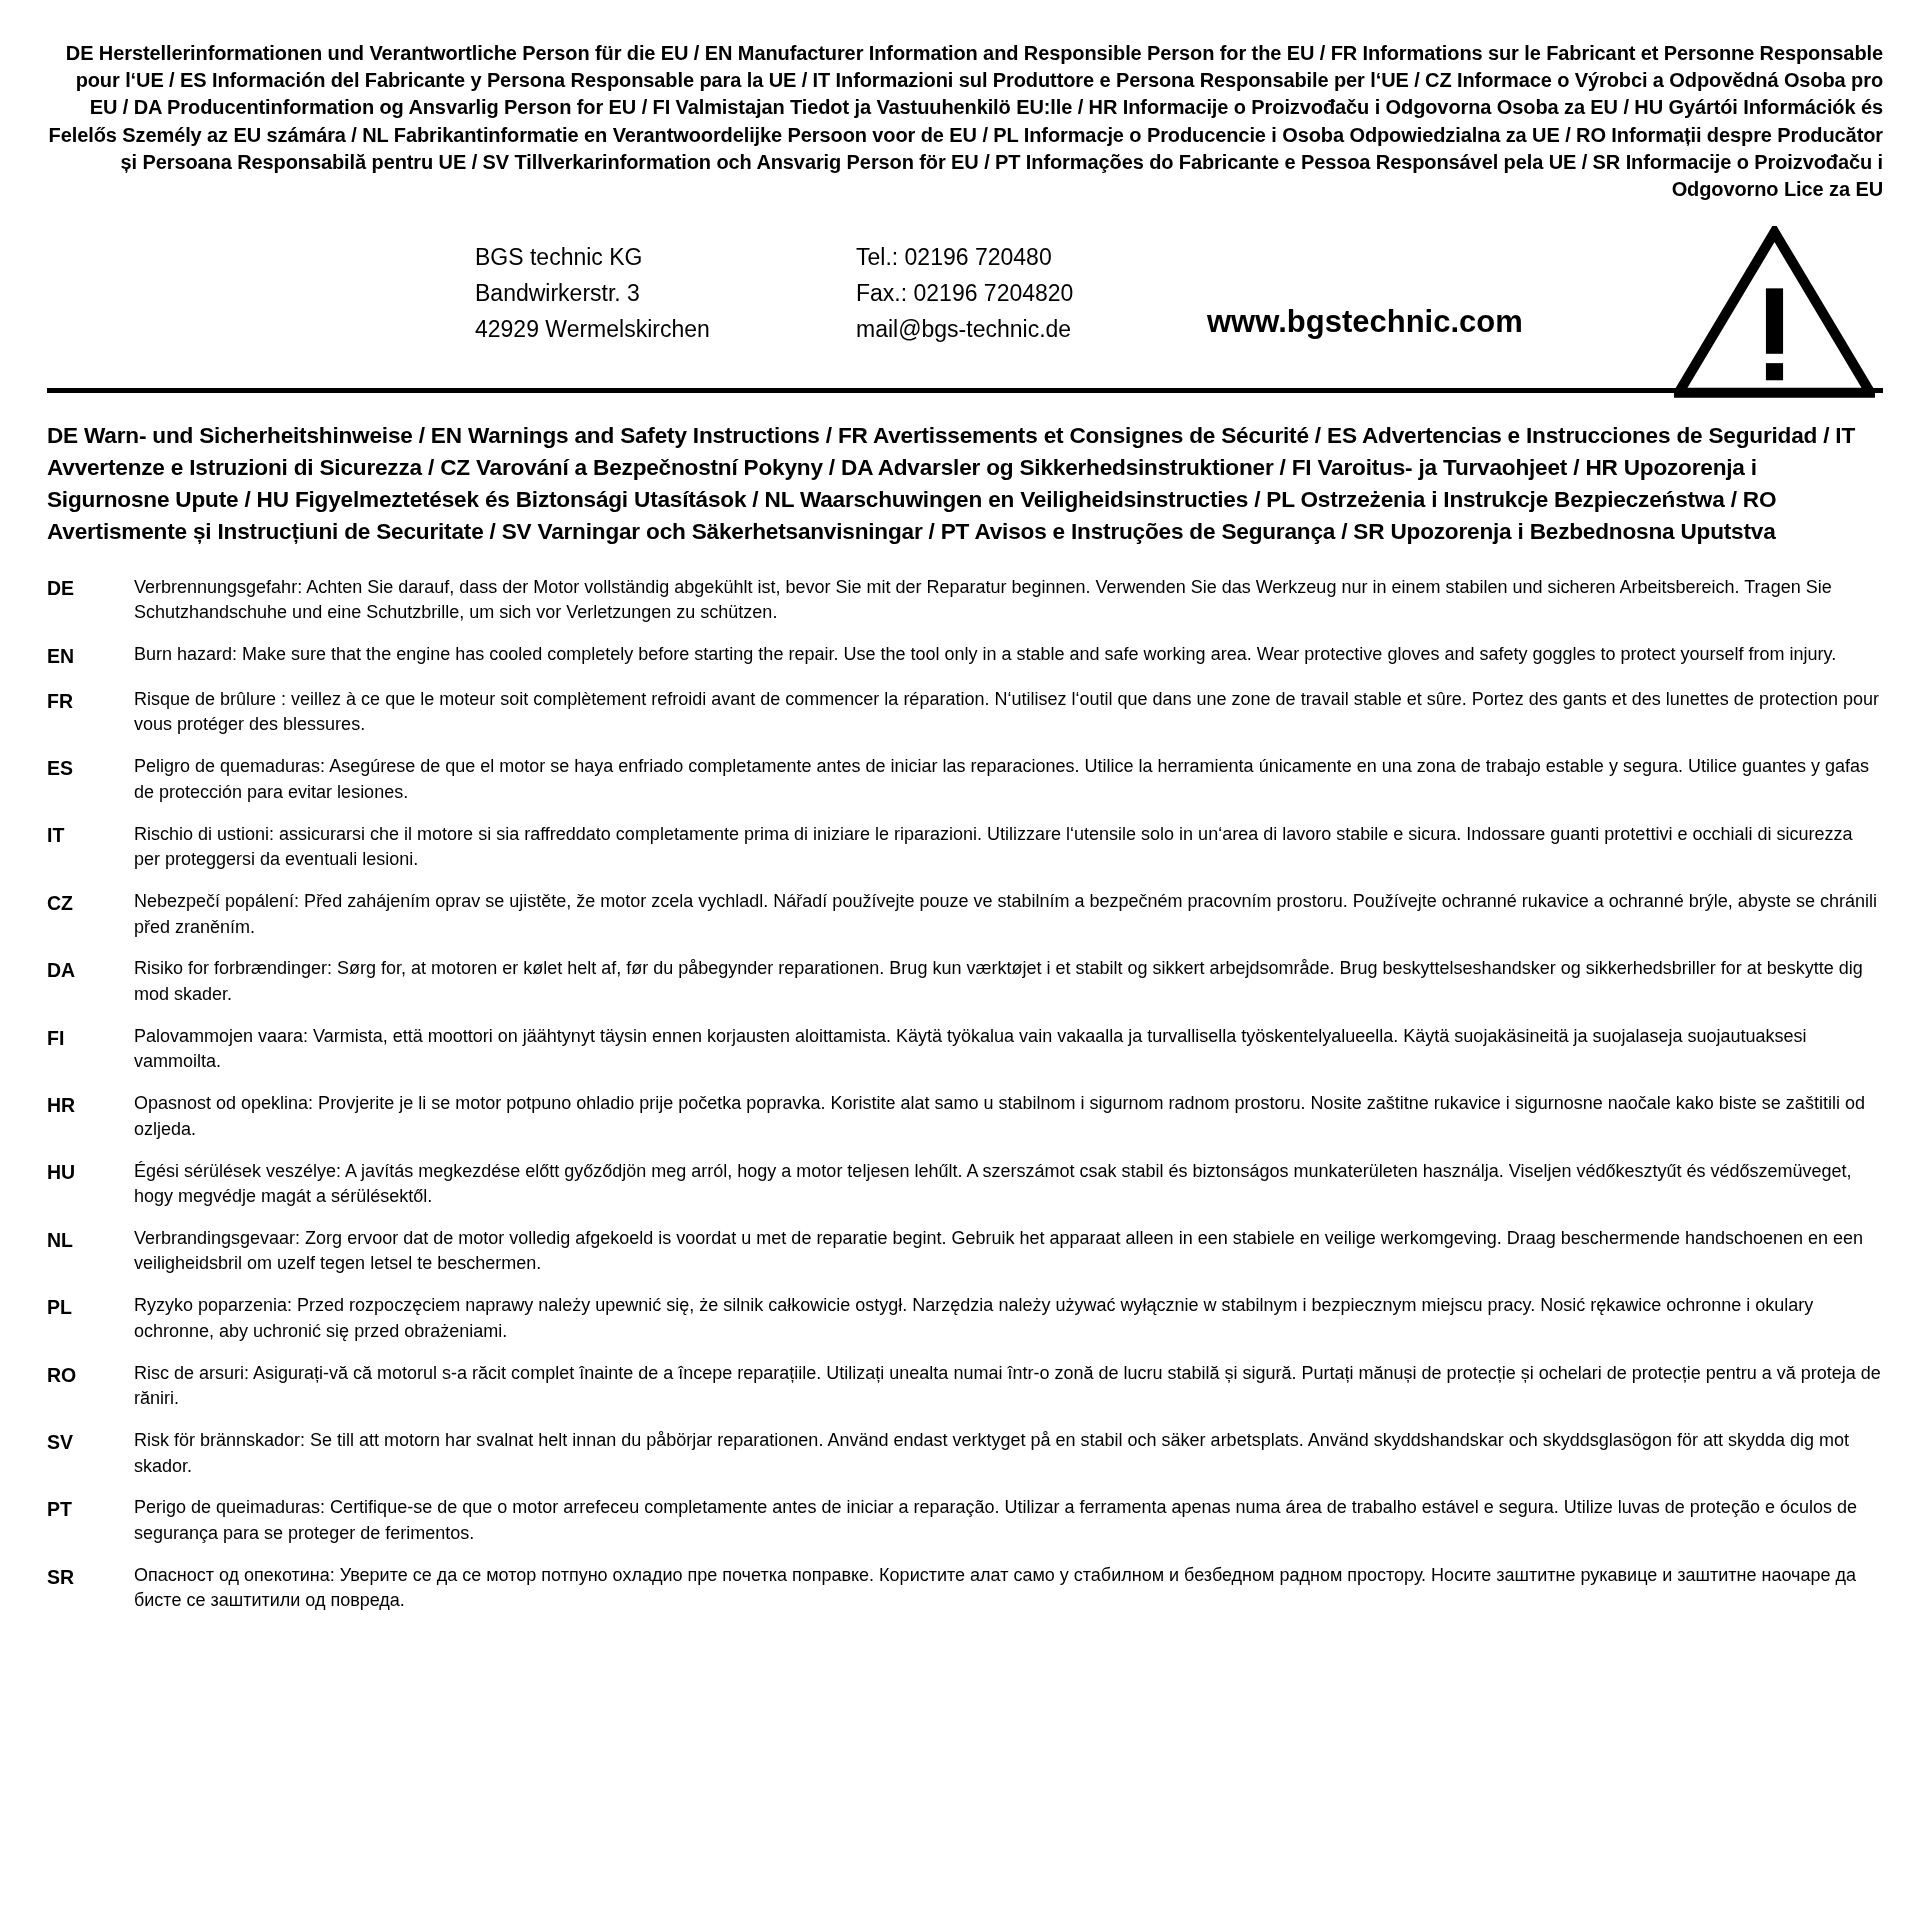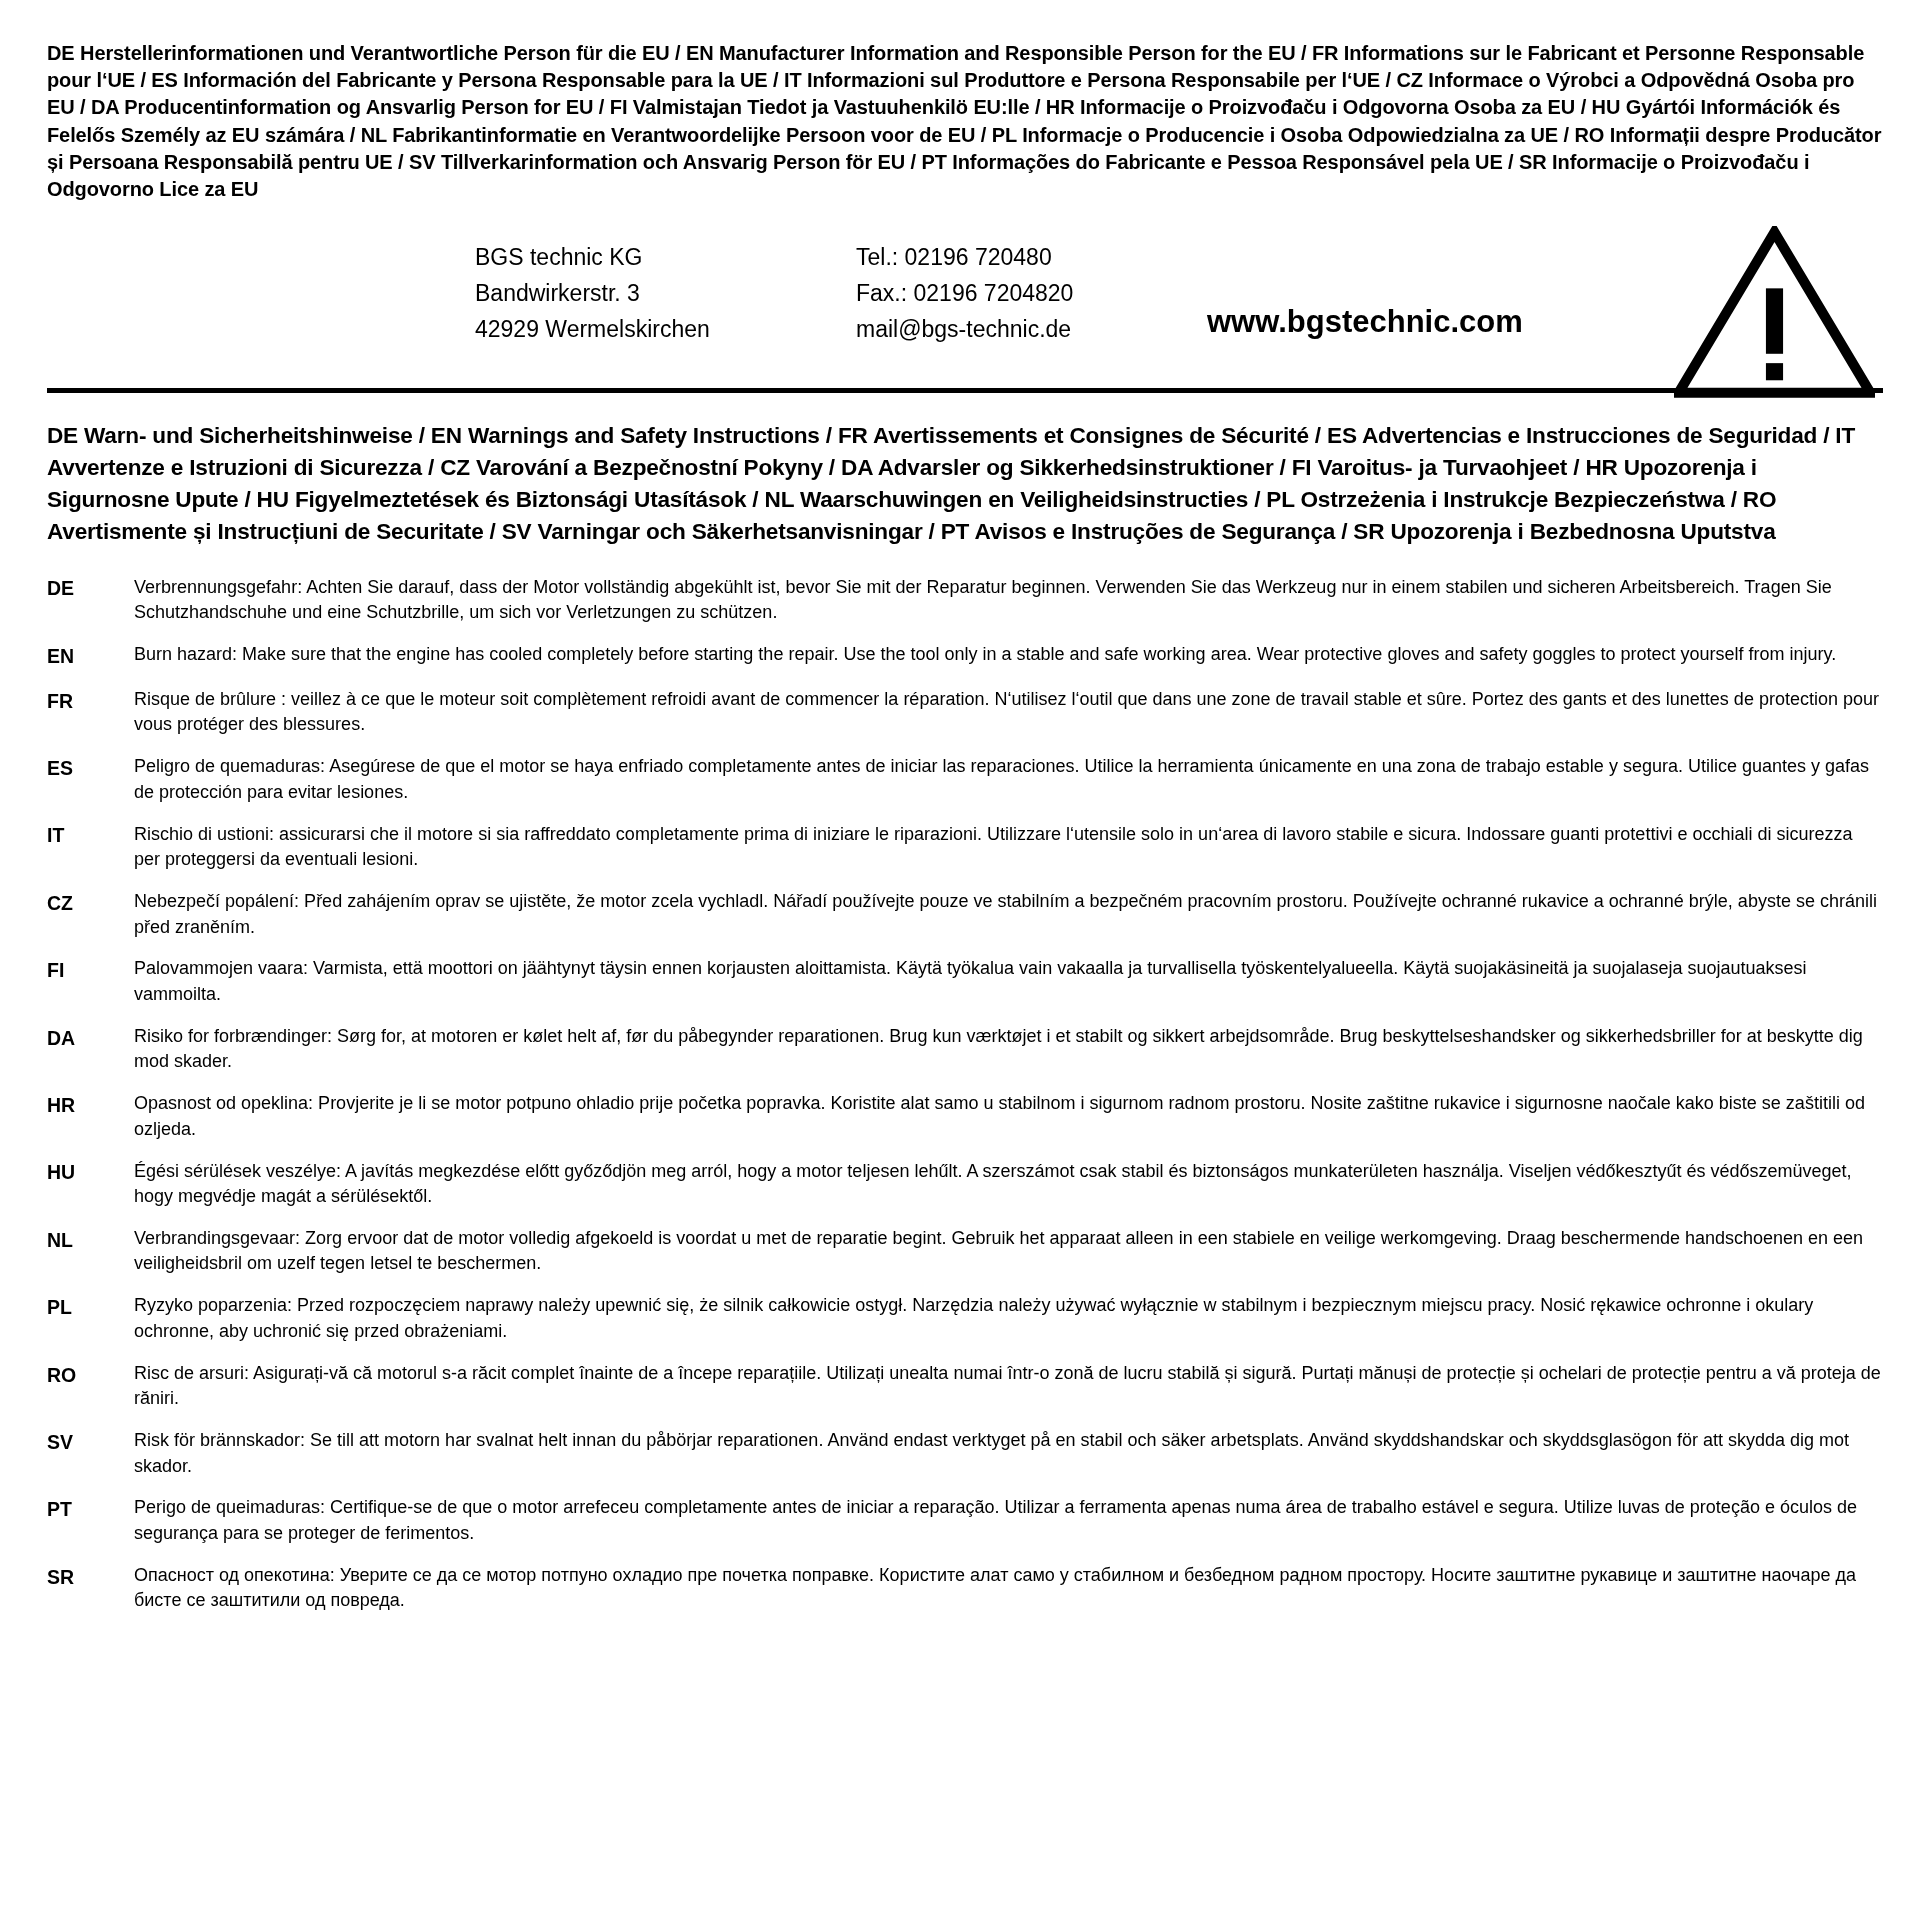--- a/index.html
+++ b/index.html
@@ -23,20 +23,21 @@
   }
 
   
   .top-heading {
     font-size: 20px;
     font-weight: bold;
     line-height: 1.36;
     letter-spacing: -0.1px;
     margin: 3.1px 0 0 0;
     max-width: 1837px;
+    text-align: right;
   }
 
   
   .company-band {
     position: relative;
     margin-top: 17px;
     height: 165px;
   }
   .logo-block {
     position: absolute;
@@ -197,28 +198,28 @@
     </div>
     <div class="row">
       <div class="lang">IT</div>
       <div class="text">Rischio di ustioni: assicurarsi che il motore si sia raffreddato completamente prima di iniziare le riparazioni. Utilizzare l‘utensile solo in un‘area di lavoro stabile e sicura. Indossare guanti protettivi e occhiali di sicurezza per proteggersi da eventuali lesioni.</div>
     </div>
     <div class="row">
       <div class="lang">CZ</div>
       <div class="text">Nebezpečí popálení: Před zahájením oprav se ujistěte, že motor zcela vychladl. Nářadí používejte pouze ve stabilním a bezpečném pracovním prostoru. Používejte ochranné rukavice a ochranné brýle, abyste se chránili před zraněním.</div>
     </div>
     <div class="row">
+      <div class="lang">DA</div>
+      <div class="text">Risiko for forbrændinger: Sørg for, at motoren er kølet helt af, før du påbegynder reparationen. Brug kun værktøjet i et stabilt og sikkert arbejdsområde. Brug beskyttelseshandsker og sikkerhedsbriller for at beskytte dig mod skader.</div>
+    </div>
+    <div class="row">
       <div class="lang">FI</div>
       <div class="text">Palovammojen vaara: Varmista, että moottori on jäähtynyt täysin ennen korjausten aloittamista. Käytä työkalua vain vakaalla ja turvallisella työskentelyalueella. Käytä suojakäsineitä ja suojalaseja suojautuaksesi vammoilta.</div>
     </div>
     <div class="row">
-      <div class="lang">DA</div>
-      <div class="text">Risiko for forbrændinger: Sørg for, at motoren er kølet helt af, før du påbegynder reparationen. Brug kun værktøjet i et stabilt og sikkert arbejdsområde. Brug beskyttelseshandsker og sikkerhedsbriller for at beskytte dig mod skader.</div>
-    </div>
-    <div class="row">
       <div class="lang">HR</div>
       <div class="text">Opasnost od opeklina: Provjerite je li se motor potpuno ohladio prije početka popravka. Koristite alat samo u stabilnom i sigurnom radnom prostoru. Nosite zaštitne rukavice i sigurnosne naočale kako biste se zaštitili od ozljeda.</div>
     </div>
     <div class="row">
       <div class="lang">HU</div>
       <div class="text">Égési sérülések veszélye: A javítás megkezdése előtt győződjön meg arról, hogy a motor teljesen lehűlt. A szerszámot csak stabil és biztonságos munkaterületen használja. Viseljen védőkesztyűt és védőszemüveget, hogy megvédje magát a sérülésektől.</div>
     </div>
     <div class="row">
       <div class="lang">NL</div>
       <div class="text">Verbrandingsgevaar: Zorg ervoor dat de motor volledig afgekoeld is voordat u met de reparatie begint. Gebruik het apparaat alleen in een stabiele en veilige werkomgeving. Draag beschermende handschoenen en een veiligheidsbril om uzelf tegen letsel te beschermen.</div>

